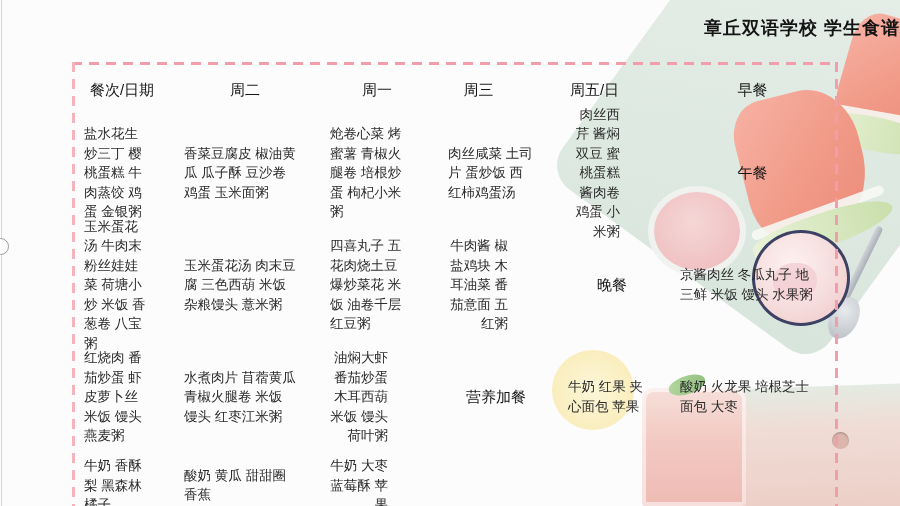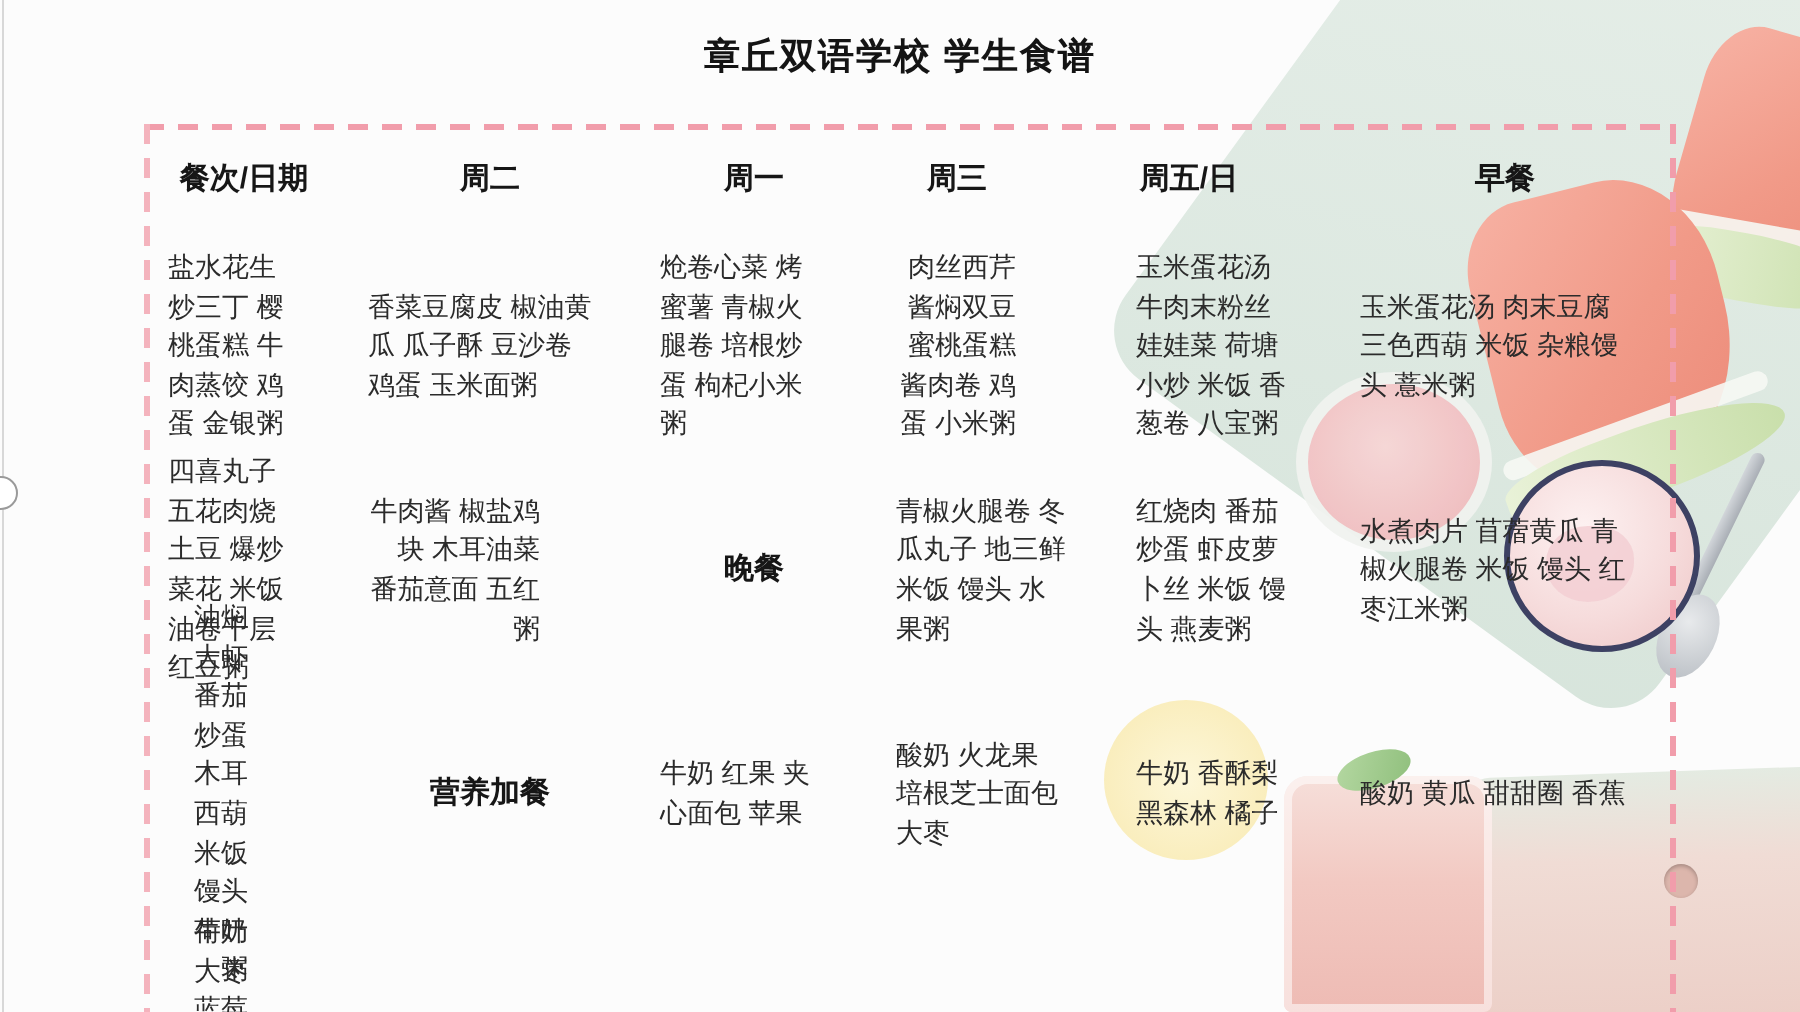--- a/index.html
+++ b/index.html
@@ -76,41 +76,41 @@
   .board-hole{
     left:832px;top:432px;width:17px;height:17px;border-radius:50%;
     background:#dcb6ac;box-shadow:inset 0 1px 2px rgba(0,0,0,.25);
   }
   .selection-handle{
     left:-8px;top:238px;width:15px;height:15px;border-radius:50%;
     background:#fff;border:1.5px solid #9a9a9a;z-index:3;
   }
   
   .title{
-    position:absolute;left:0;top:16px;width:900px;text-align:center;
+    position:absolute;left:0;top:16px;width:900px;text-align:right;
     font-size:18px;font-weight:bold;color:#141414;letter-spacing:1px;z-index:2;
   }
   
   .dash{position:absolute;z-index:2;}
   .dash-top{left:72px;top:62px;width:766px;height:3px;
     background:repeating-linear-gradient(90deg,#f19dab 0 10px,transparent 10px 17px);}
   .dash-left{left:72px;top:62px;width:3px;height:444px;
     background:repeating-linear-gradient(180deg,#f4b3bd 0 10px,transparent 10px 17px);}
   .dash-right{left:835px;top:62px;width:3px;height:444px;
     background:repeating-linear-gradient(180deg,#f19dab 0 10px,transparent 10px 17px);}
   
   .menu-table{
     position:absolute;left:72px;top:63px;width:765px;height:443px;z-index:1;
     display:grid;
     grid-template-columns:100px 146px 118px 120px 112px 1fr;
     grid-template-rows:55px 110px 114px 110px 1fr;
   }
   .th,.row-label{
     display:flex;align-items:center;justify-content:center;text-align:center;
-    font-weight:bold;font-size:15px;color:#161616;line-height:1.25;
+    font-weight:normal;font-size:15px;color:#161616;line-height:1.25;
   }
   .corner{padding:0 14px;}
   .th-3,.th-5{padding-right:35px;}
   .cell{
     display:flex;align-items:center;
     font-size:13.5px;line-height:1.45;color:#2b2b2b;
     padding:4px 22px 4px 12px;box-sizing:border-box;
   }
   .cell.c5{padding-right:48px;text-align:right;}
 </style>
@@ -150,29 +150,31 @@
   <div class="th corner">餐次/日期</div>
   <div class="th th-2">周二</div>
   <div class="th th-1">周一</div>
   <div class="th th-3">周三</div>
   <div class="th th-5">周五/日</div>
 
   <div class="row-label">早餐</div>
   <div class="cell c1">盐水花生 炒三丁 樱桃蛋糕 牛肉蒸饺 鸡蛋 金银粥</div>
   <div class="cell c2">香菜豆腐皮 椒油黄瓜 瓜子酥 豆沙卷 鸡蛋 玉米面粥</div>
   <div class="cell c3">炝卷心菜 烤蜜薯 青椒火腿卷 培根炒蛋 枸杞小米粥</div>
+  <div class="cell c4">肉丝咸菜 土司片 蛋炒饭 西红柿鸡蛋汤</div>
   <div class="cell c5">肉丝西芹 酱焖双豆 蜜桃蛋糕 酱肉卷 鸡蛋 小米粥</div>
 
+  <div class="row-label">午餐</div>
   <div class="cell c1">玉米蛋花汤 牛肉末粉丝娃娃菜 荷塘小炒 米饭 香葱卷 八宝粥</div>
   <div class="cell c2">玉米蛋花汤 肉末豆腐 三色西葫 米饭 杂粮馒头 薏米粥</div>
   <div class="cell c4">四喜丸子 五花肉烧土豆 爆炒菜花 米饭 油卷千层 红豆粥</div>
   <div class="cell c5">牛肉酱 椒盐鸡块 木耳油菜 番茄意面 五红粥</div>
 
   <div class="row-label">晚餐</div>
-  <div class="cell c1">青椒火腿卷 冬瓜丸子 地三鲜 米饭 馒头 水果粥</div>
+  <div class="cell c1">京酱肉丝 冬瓜丸子 地三鲜 米饭 馒头 水果粥</div>
   <div class="cell c3">红烧肉 番茄炒蛋 虾皮萝卜丝 米饭 馒头 燕麦粥</div>
   <div class="cell c4">水煮肉片 苜蓿黄瓜 青椒火腿卷 米饭 馒头 红枣江米粥</div>
   <div class="cell c5">油焖大虾 番茄炒蛋 木耳西葫 米饭 馒头 荷叶粥</div>
 
   <div class="row-label">营养加餐</div>
   <div class="cell c1">牛奶 红果 夹心面包 苹果</div>
   <div class="cell c2">酸奶 火龙果 培根芝士面包 大枣</div>
   <div class="cell c3">牛奶 香酥梨 黑森林 橘子</div>
   <div class="cell c4">酸奶 黄瓜 甜甜圈 香蕉</div>
   <div class="cell c5">牛奶 大枣蓝莓酥 苹果</div>

